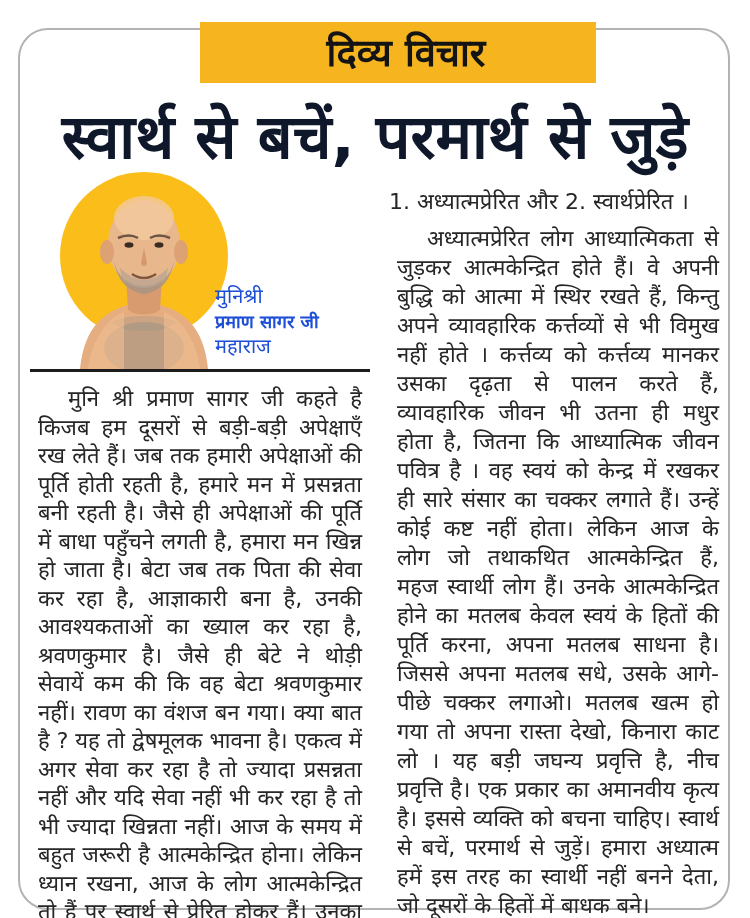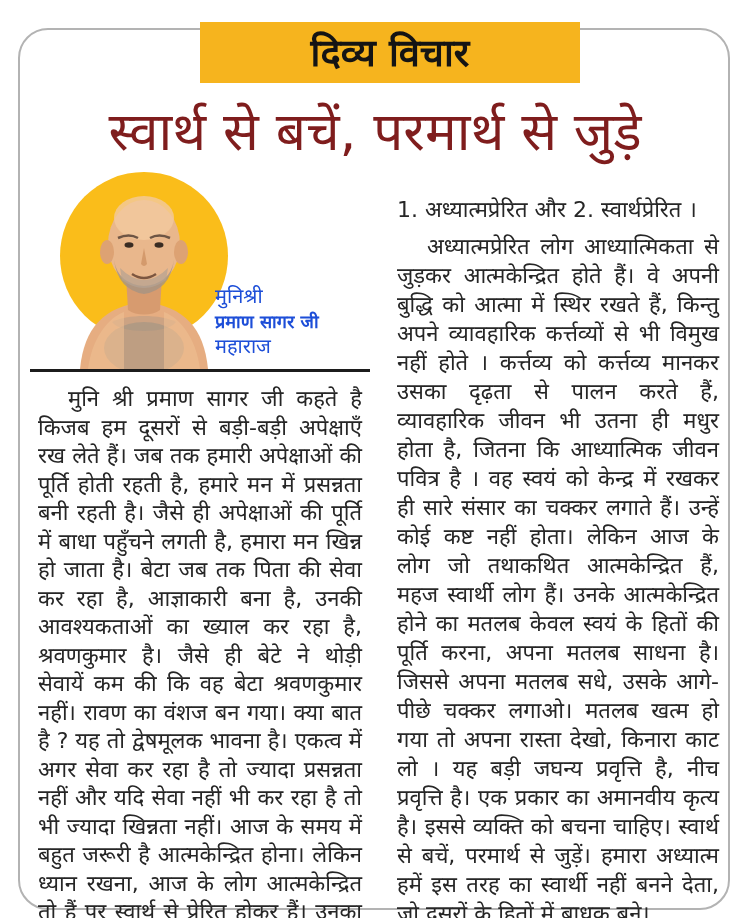--- a/index.html
+++ b/index.html
@@ -34,38 +34,39 @@
     position: absolute;
     left: 200px;
     top: 22px;
     width: 380px;
     height: 61px;
     background: #f6b41e;
     display: flex;
     align-items: center;
     justify-content: center;
     z-index: 3;
+    padding-left: 16px;
   }
   .masthead-label {
     font-size: 38px;
     font-weight: 700;
     color: #141414;
     letter-spacing: 0px;
     line-height: 1;
   }
   
   .headline {
     position: absolute;
     left: 30px;
     top: 100px;
     width: 690px;
     text-align: center;
-    font-size: 53px;
-    font-weight: 400;
-    color: #7f1d1d;
+    font-size: 61px;
+    font-weight: 700;
+    color: #0f172a;
     line-height: 1.2;
     z-index: 2;
   }
   
   .portrait {
     position: absolute;
     left: 52px;
     top: 172px;
     width: 190px;
     height: 197px;
@@ -109,21 +110,21 @@
     top: 377px;
     width: 340px;
   }
   .col-right {
     left: 389px;
     top: 187px;
     width: 338px;
     line-height: 29px;
   }
   .para-indent { text-indent: 30px; margin: 8px; }
-  .list-line { margin: 8px; }
+  .list-line { margin: 0; }
 </style>
 </head>
 <body>
 
 <div class="stage">
 
   <div class="frame"></div>
 
   <div class="masthead">
     <span class="masthead-label">दिव्य विचार</span>

